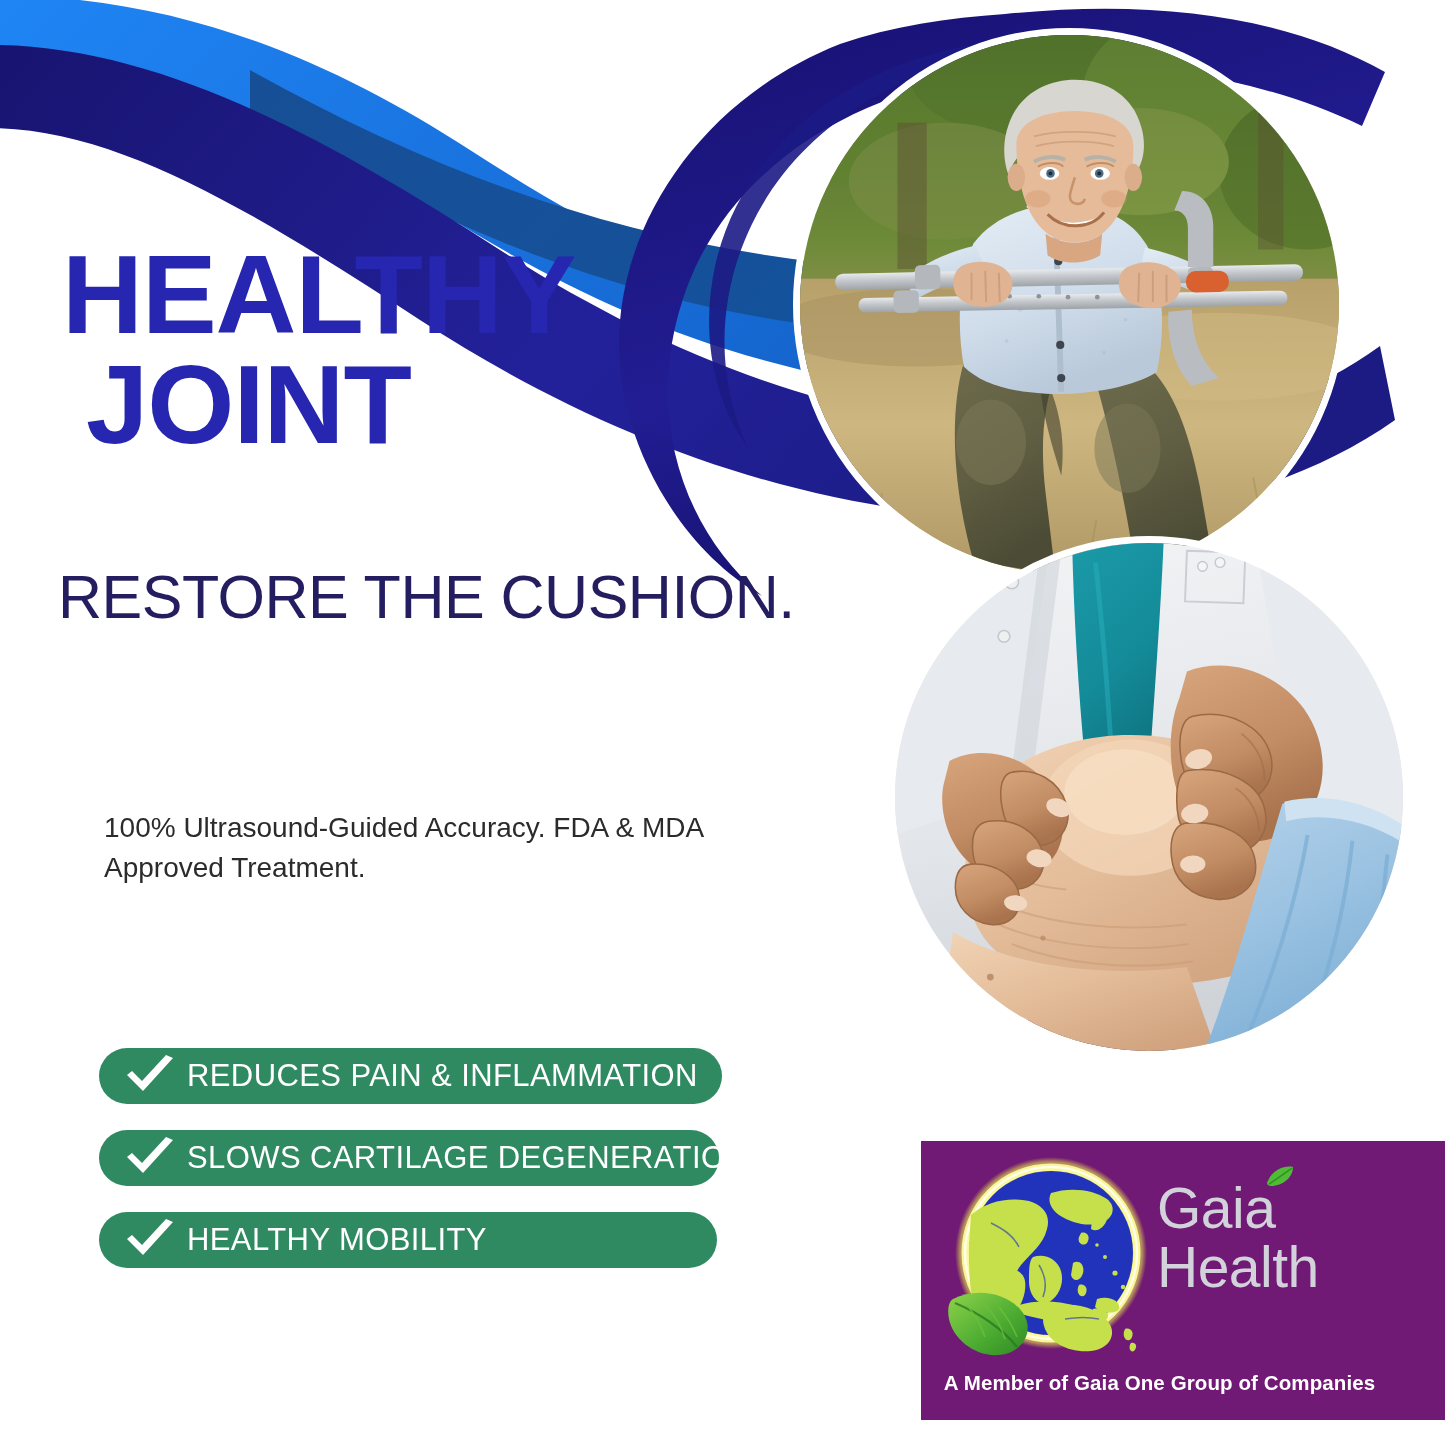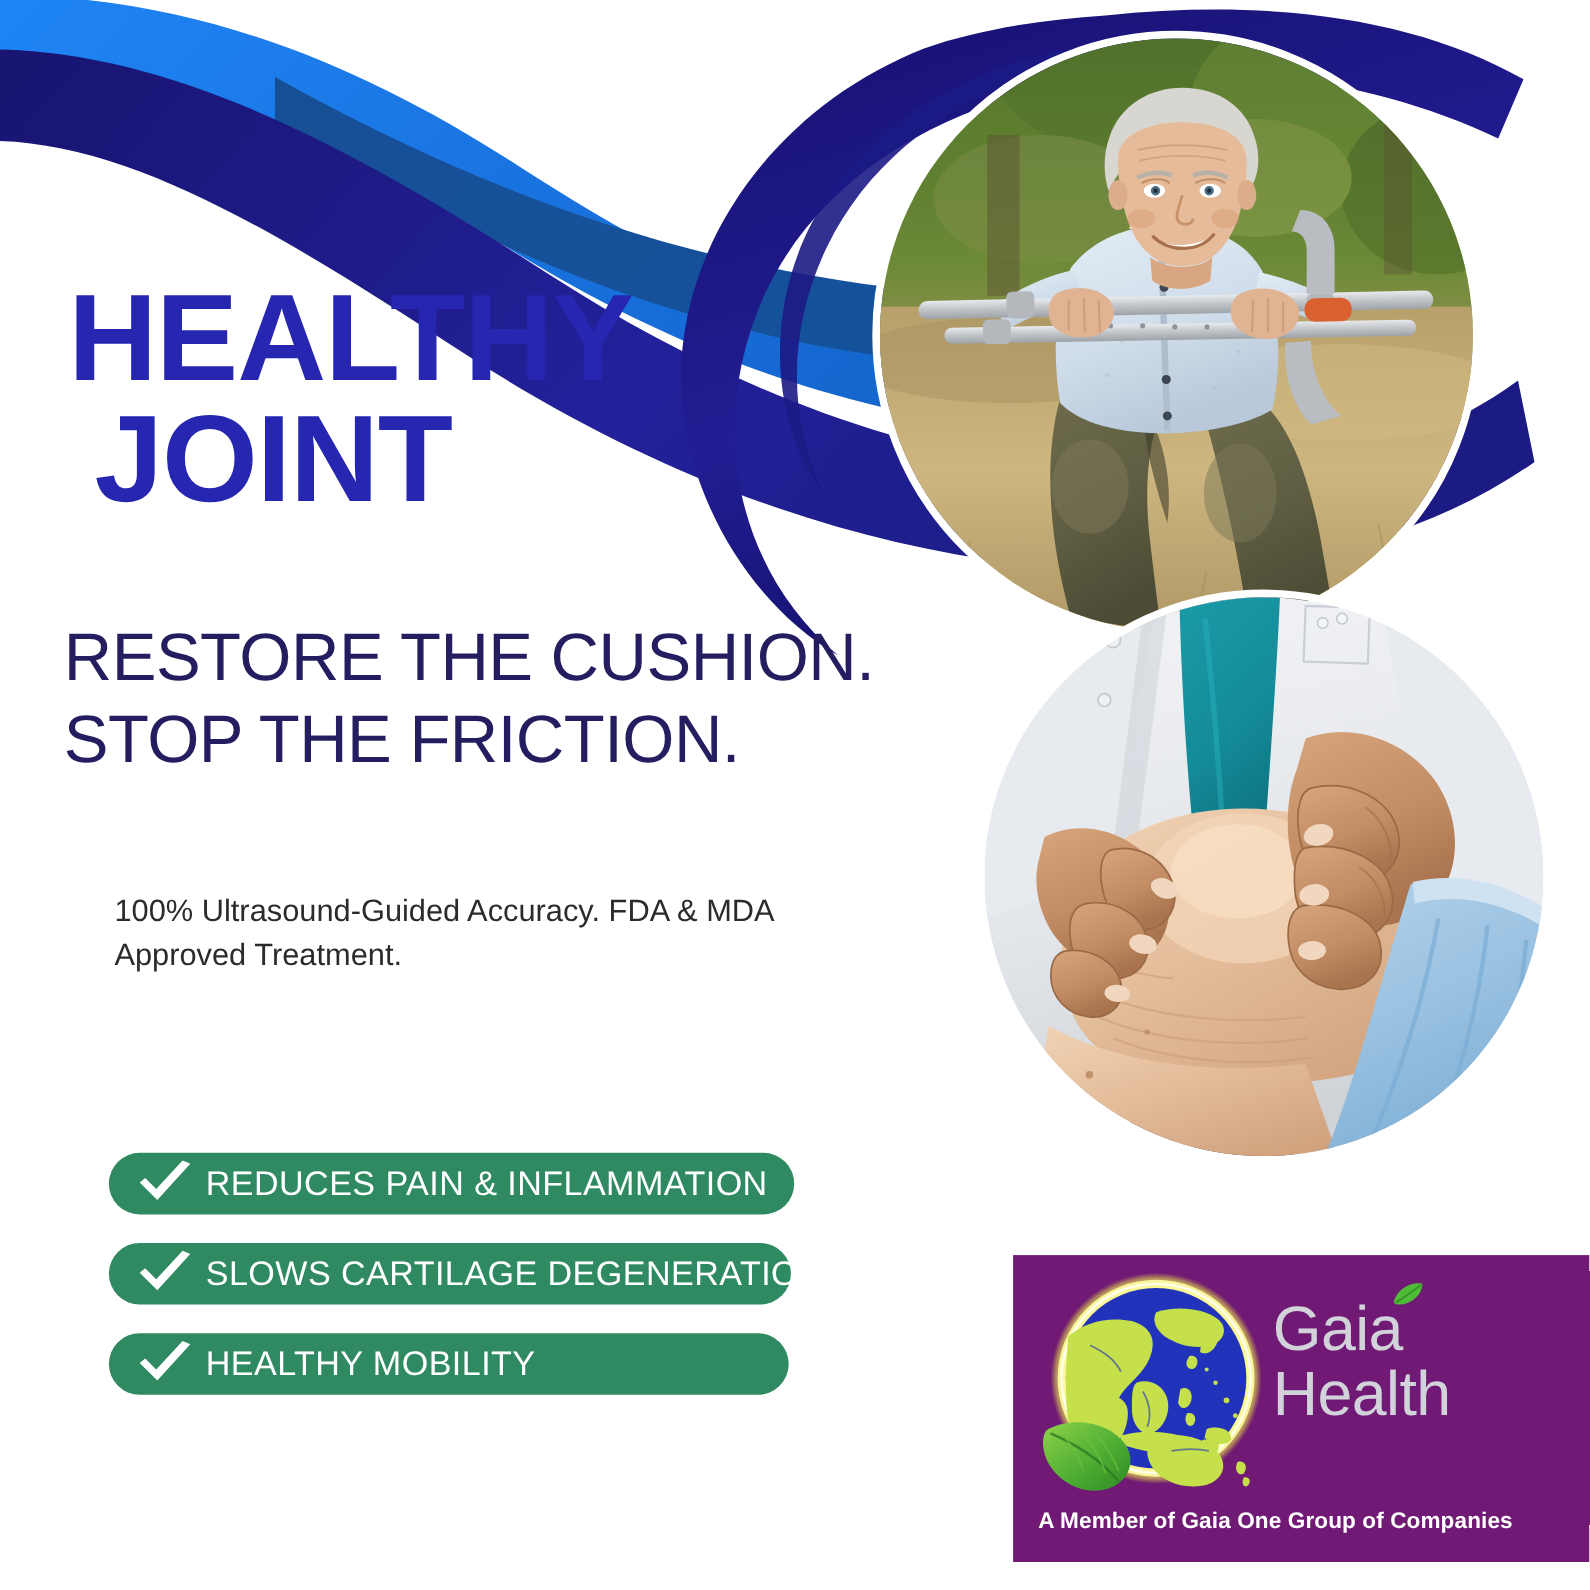--- a/index.html
+++ b/index.html
@@ -16,21 +16,21 @@
   .wave-svg{position:absolute;left:0;top:0;width:1445px;height:700px;pointer-events:none;}
 
   
   .photo{position:absolute;border-radius:50%;overflow:hidden;}
   .photo-top{left:793px;top:28px;width:553px;height:553px;border:7px solid #ffffff;box-sizing:border-box;}
   .photo-bottom{left:888px;top:536px;width:522px;height:522px;border:7px solid #ffffff;box-sizing:border-box;}
   .photo svg{display:block;width:100%;height:100%;}
 
   
   .headline{
-    position:absolute;left:62px;top:252px;width:700px;
+    position:absolute;left:62px;top:240px;width:700px;
     color:#2626b0;
     font-weight:bold;
     font-size:112px;
     line-height:0.98;
     letter-spacing:-1px;
     font-family:"Liberation Sans", sans-serif;
   }
   .headline .l2{display:block;margin-left:24px;}
 
   .subhead{
@@ -446,21 +446,20 @@
     </svg>
   </div>
 
   <div class="headline">
     <span class="l1">HEALTHY</span>
     <span class="l2">JOINT</span>
   </div>
 
   <div class="subhead">
     <span>RESTORE THE CUSHION.</span>
-    <span>STOP THE FRICTION.</span>
   </div>
 
   <div class="bodytext">100% Ultrasound-Guided Accuracy. FDA &amp; MDA Approved Treatment.</div>
 
   <div class="pills">
 
     <div class="pill pill-1">
       <svg class="check" viewBox="0 0 58 46">
         <path d="M6 22 L 22 38 L 52 5 L 45 2 L 21 28 L 11 18 Z" fill="#ffffff"></path>
       </svg>

